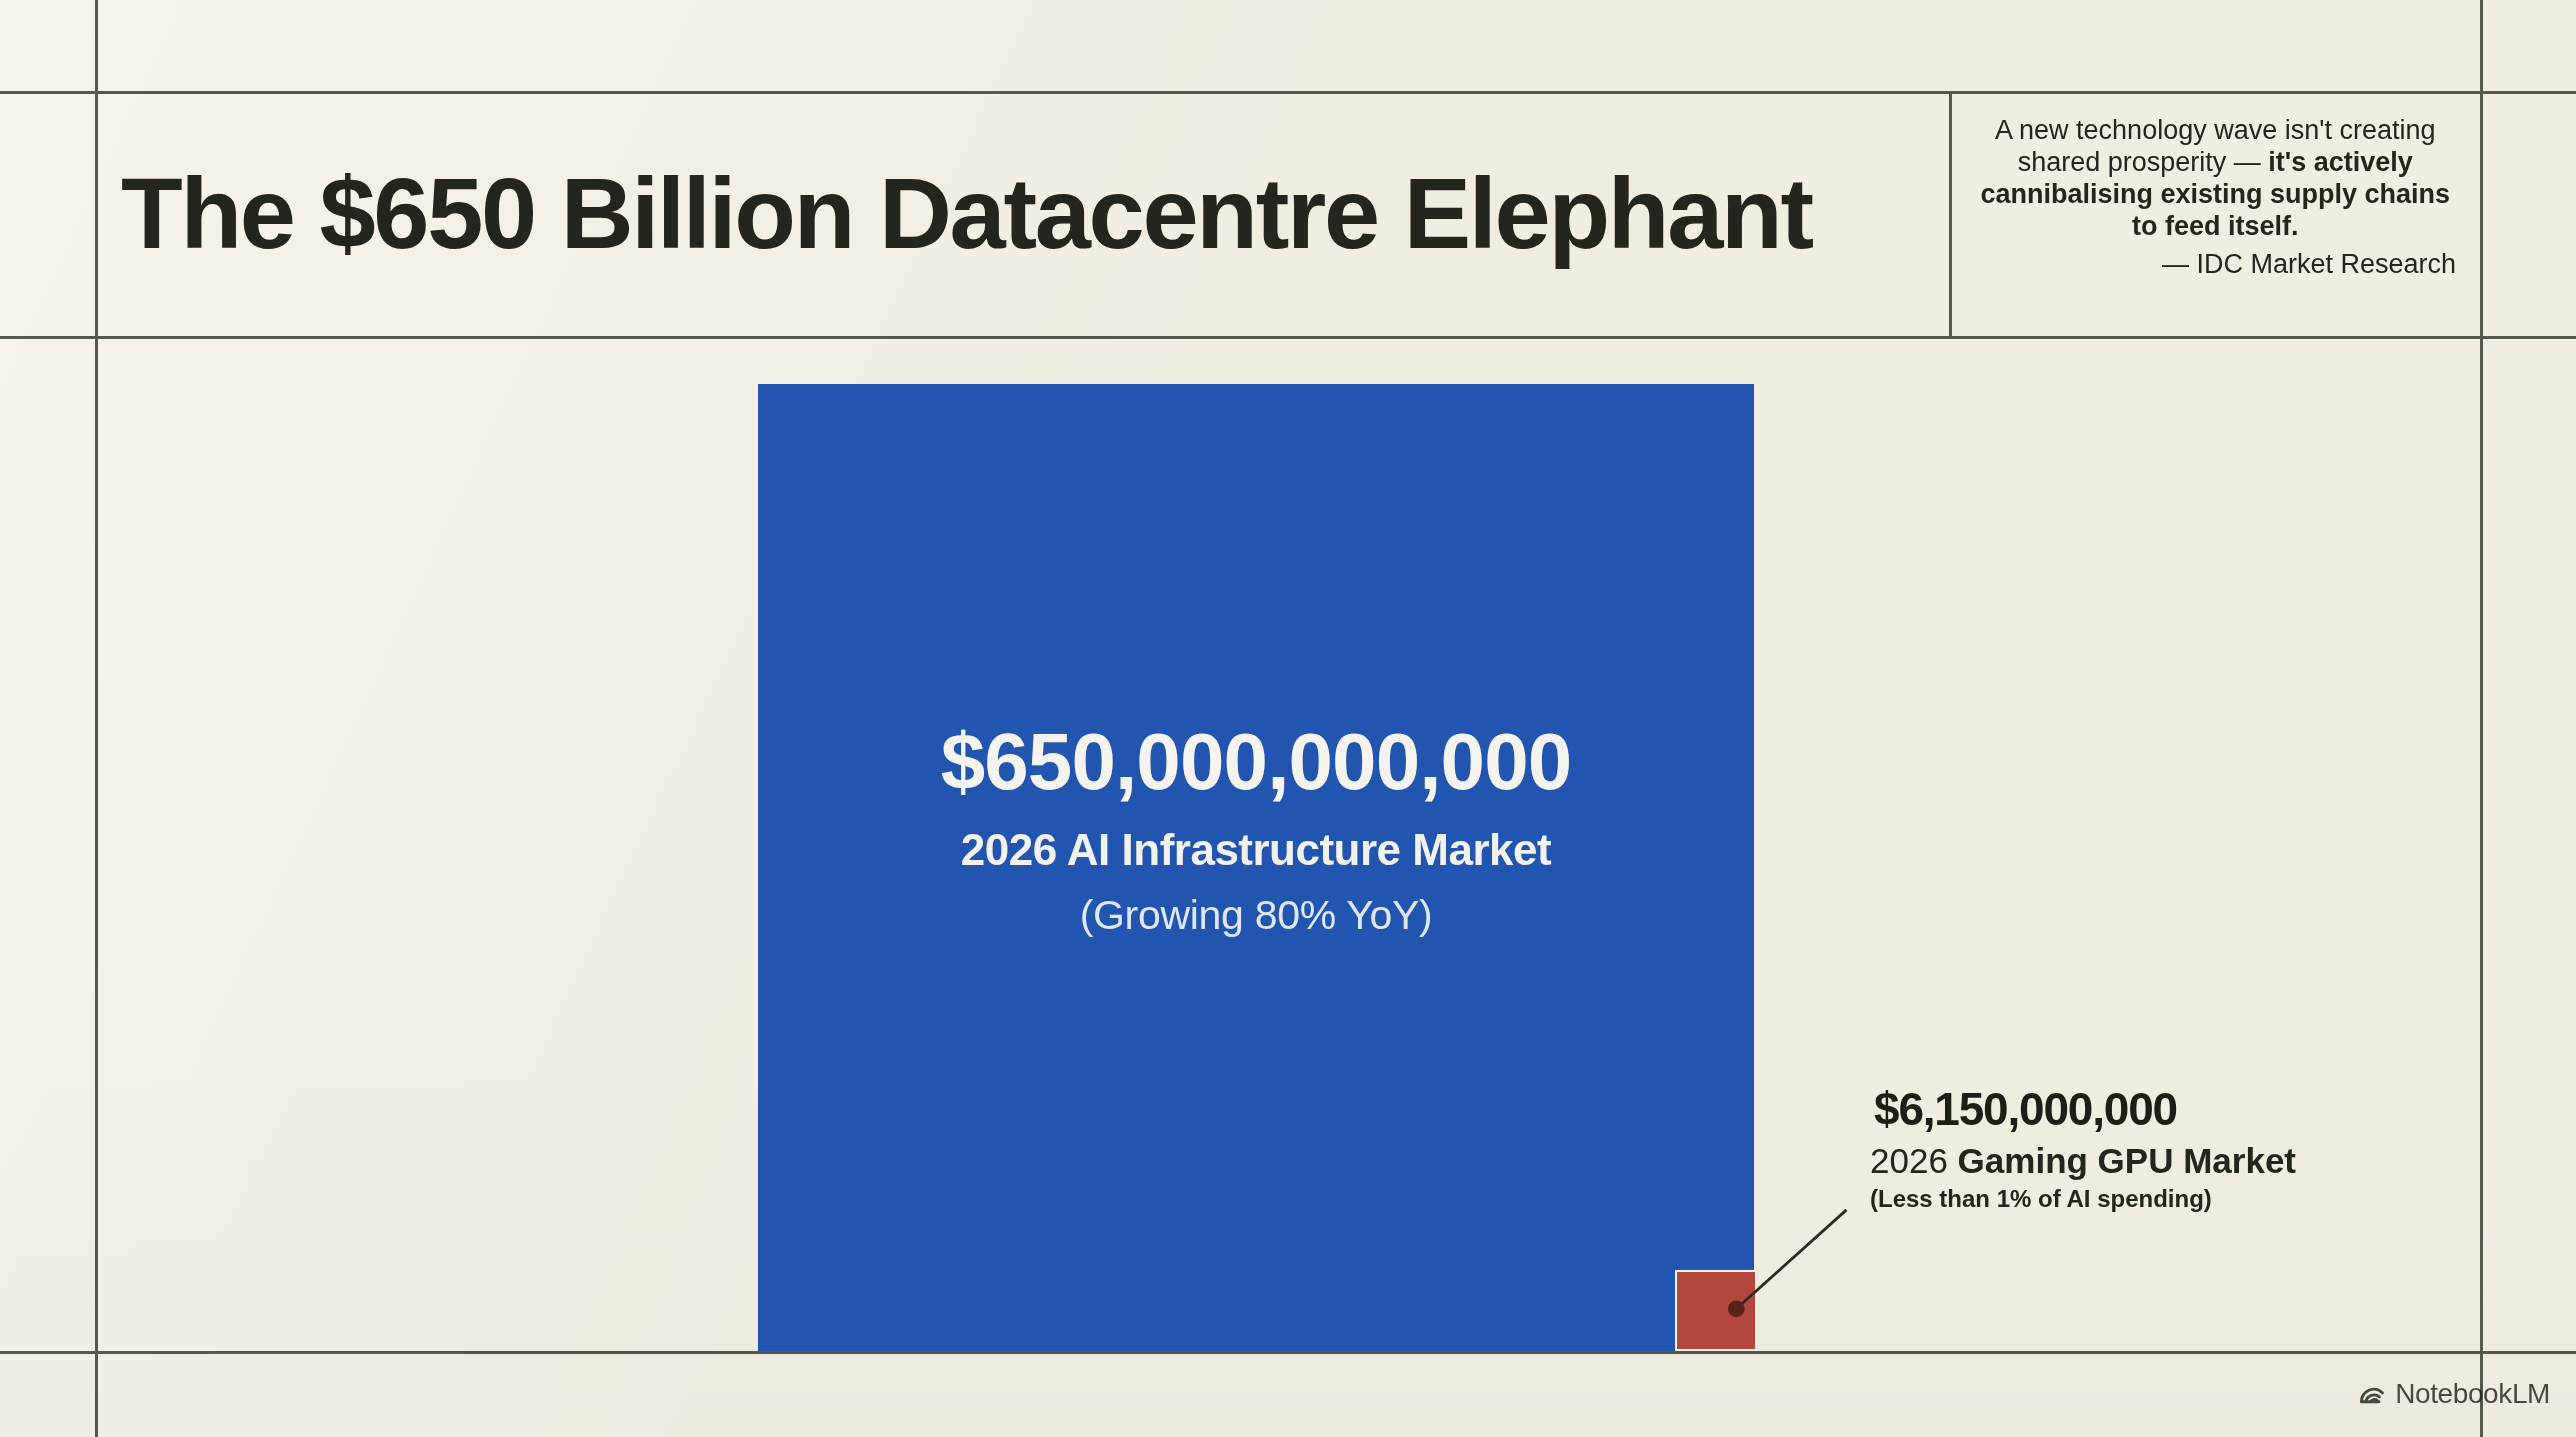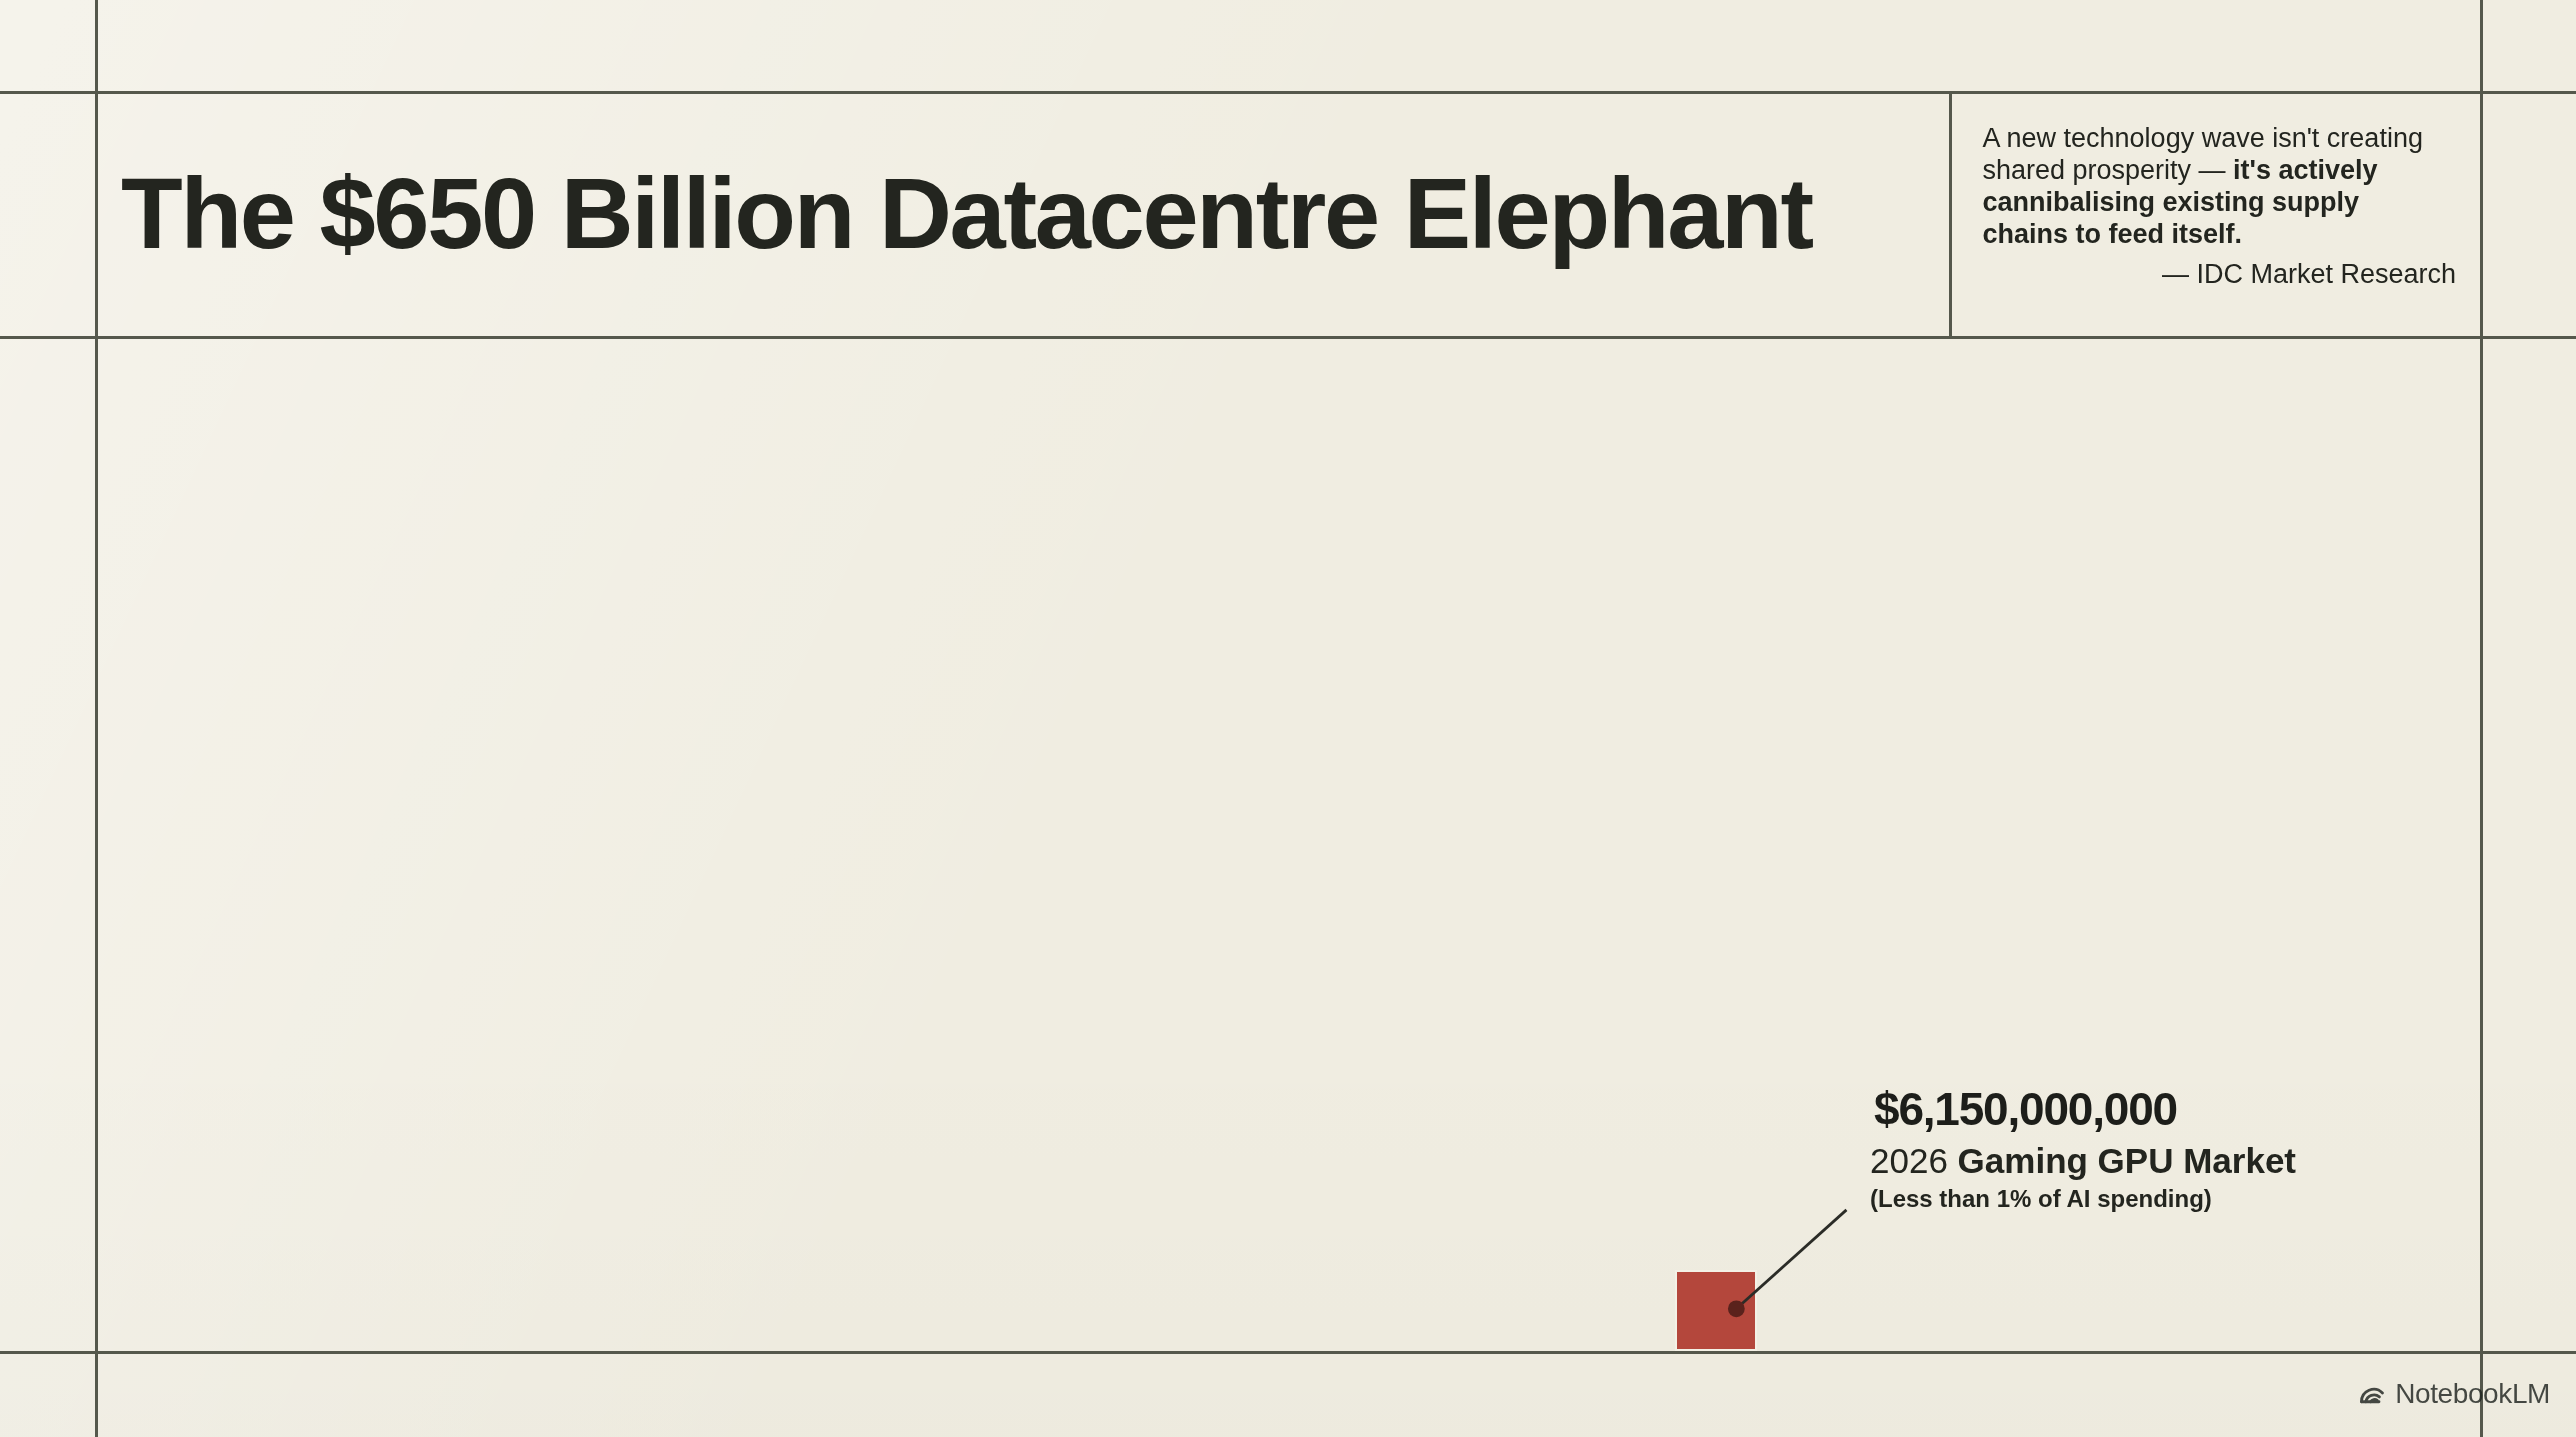--- a/index.html
+++ b/index.html
@@ -75,25 +75,26 @@
   #quote-cell {
     position: absolute;
     left: 1857px;
     top: 0;
     width: 528px;
     height: 245px;
     padding: 22.5px 24px 0 22.5px;
     box-sizing: border-box;
   }
   #quote-text {
-    margin: 8px;
+    margin: 0;
     font-size: 27px;
     line-height: 1.19;
     font-weight: 400;
     color: #23251f;
+    text-align: center;
   }
   #quote-text .em {
     font-weight: 700;
   }
   #quote-attrib {
     margin: 5.6px 0 0 0;
     font-size: 27px;
     line-height: 1.19;
     text-align: right;
     font-weight: 400;
@@ -233,20 +234,25 @@
 
     <div id="title-divider"></div>
 
     <div id="quote-cell">
       <p id="quote-text"><span>A new technology wave isn't creating shared prosperity — </span><span class="em">it's actively cannibalising existing supply chains to feed itself.</span></p>
       <p id="quote-attrib">— IDC Market Research</p>
     </div>
 
   </div>
 
+  <div id="ai-market-square">
+    <div id="ai-market-value">$650,000,000,000</div>
+    <div id="ai-market-label">2026 AI Infrastructure Market</div>
+    <div id="ai-market-sub">(Growing 80% YoY)</div>
+  </div>
 
   <div id="gpu-market-square"></div>
 
   <svg id="leader-line" width="168" height="150" viewBox="0 0 180 160">
     <line x1="25" y1="128" x2="143" y2="22" stroke="#2b2c27" stroke-width="3"></line>
     <circle cx="25" cy="128" r="9" fill="#5a221c"></circle>
   </svg>
 
   <div id="gpu-annotation">
     <p id="gpu-value">$6,150,000,000</p>

